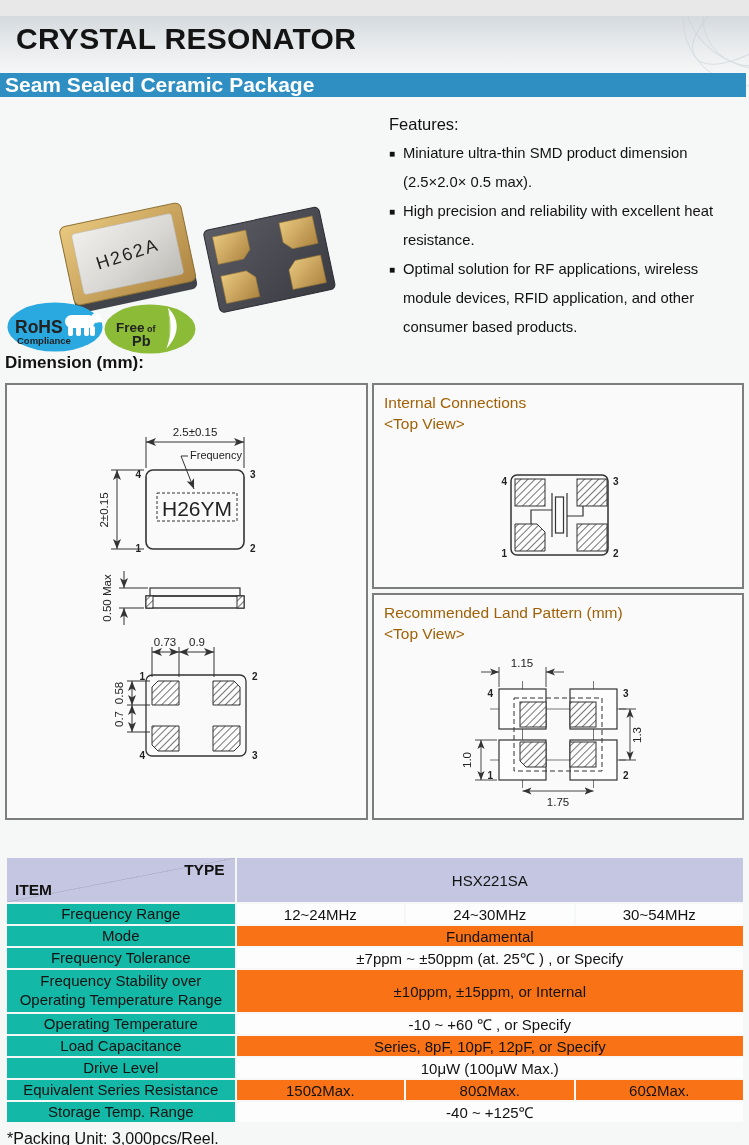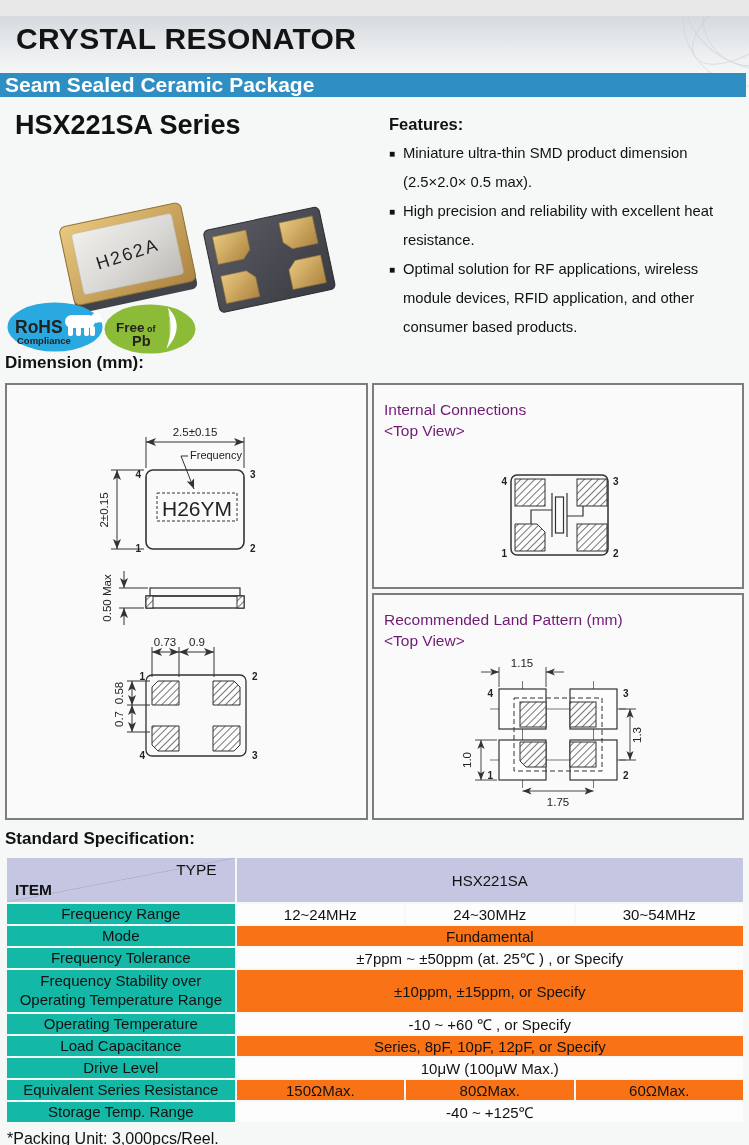--- a/index.html
+++ b/index.html
@@ -7,63 +7,62 @@
 .page{position:relative;width:749px;height:1145px;margin:16px auto;background:#f6f7f7;
   font-family:"Liberation Sans",sans-serif;color:#121212;overflow:hidden}
 .abs{position:absolute}
 .hdr{left:0;top:0;width:749px;height:57px;
   background:linear-gradient(180deg,#d5dade 0%,#e7eaec 50%,#f6f7f7 100%)}
 .title{left:16px;top:6px;font-size:30px;font-weight:bold;letter-spacing:.3px;color:#141414}
 .banner{left:0;top:57px;width:746px;height:24px;background:#2f8fc3;color:#fff;
   font-size:21px;font-weight:bold;line-height:24px;padding-left:5px}
 .series{left:15px;top:94px;font-size:27px;font-weight:bold}
 .features{left:389px;top:99px;width:356px}
-.features .fh{font-size:16.5px;font-weight:bold;margin-bottom:5px}
+.features .fh{font-size:16.5px;font-weight:normal;margin-bottom:5px}
 .features ul{list-style:none}
 .features li{font-size:14.8px;line-height:29px;padding-left:14px;position:relative}
 .features li::before{content:"■";position:absolute;left:0;top:0;font-size:10px}
 .sec-h{font-size:17px;font-weight:bold}
 .box{border:2px solid #7d7d7d;background:#fafafa}
-.box-title{position:absolute;left:10px;top:14px;font-size:15.5px;line-height:21px;color:#701a75}
+.box-title{position:absolute;left:10px;top:7px;font-size:15.5px;line-height:21px;color:#a16207}
 svg text{font-family:"Liberation Sans",sans-serif;fill:#222}
 .pin{font-size:10px;font-weight:bold}
 .dim{font-size:11.5px}
 .spec-table{position:absolute;left:5px;top:840px;width:740px;
   border-collapse:separate;border-spacing:2px}
 .spec-table td{font-size:15px;text-align:center;vertical-align:middle;padding:0 4px}
 .c-item{background:#14b8a6;width:227px;line-height:1.25}
 .c-light{background:#fdfdfd}
 .c-dark{background:#f97316}
 .r-std td{height:20px}
 .r-tall td{height:42px}
 .hrow td{height:44px}
 .corner{position:relative;
   background:linear-gradient(to bottom right,rgba(0,0,0,0) 49.4%,#b4b6ce 49.4%,#b4b6ce 50.6%,rgba(0,0,0,0) 50.6%),#c5c7e2}
-.corner .t1{position:absolute;top:3px;right:18px;font-weight:normal;font-size:15.5px}
+.corner .t1{position:absolute;top:3px;right:10px;font-weight:bold;font-size:15.5px}
 .corner .t2{position:absolute;bottom:3px;left:8px;font-weight:bold;font-size:15.5px}
 .model{background:#c5c7e2;font-weight:normal;font-size:17px}
 .footnote{left:7px;top:1114px;font-size:16px}
 </style>
 </head>
 <body>
 
 <div class="page">
 
   <div class="abs hdr"></div>
   <svg class="abs" style="left:599px;top:0" width="150" height="100">
     <g stroke="#c9d0d6" fill="none" opacity="0.6">
       <circle cx="152" cy="2" r="48"></circle>
         <circle cx="152" cy="2" r="68"></circle>
       <ellipse cx="152" cy="2" rx="68" ry="30" transform="rotate(-35 152 2)"></ellipse>
       <ellipse cx="152" cy="2" rx="68" ry="48" transform="rotate(25 152 2)"></ellipse>
     </g>
   </svg>
   <div class="abs title">CRYSTAL RESONATOR</div>
   <div class="abs banner">Seam Sealed Ceramic Package</div>
-  <div class="abs series">HSX221SA Series</div>
 
   <div class="abs features">
     <div class="fh">Features:</div>
     <ul>
       <li>Miniature ultra-thin SMD product dimension (2.5×2.0× 0.5 max).</li>
       <li>High precision and reliability with excellent heat resistance.</li>
       <li>Optimal solution for RF applications, wireless module devices, RFID application, and other consumer based products.</li>
     </ul>
   </div>
 
@@ -290,21 +289,20 @@
       <text x="267" y="140" text-anchor="middle" class="dim" transform="rotate(-90 267 140)">1.3</text>
       <text x="97" y="165" text-anchor="middle" class="dim" transform="rotate(-90 97 165)">1.0</text>
       <text x="184" y="211" text-anchor="middle" class="dim">1.75</text>
       <text x="119" y="102" text-anchor="end" class="pin">4</text>
       <text x="249" y="102" class="pin">3</text>
       <text x="119" y="184" text-anchor="end" class="pin">1</text>
       <text x="249" y="184" class="pin">2</text>
     </svg>
   </div>
 
-  <div class="abs sec-h" style="left:5px;top:813px">Standard Specification:</div>
 
   <table class="spec-table">
     <colgroup>
         <col style="width:227px">
         <col style="width:167px">
         <col style="width:167px">
         <col style="width:167px">
       </colgroup>
     <tbody>
         <tr class="hrow">
@@ -323,21 +321,21 @@
     <tr class="r-std">
       <td class="c-item">Mode</td>
       <td class="c-dark" colspan="3">Fundamental</td>
     </tr>
     <tr class="r-std">
       <td class="c-item">Frequency Tolerance</td>
       <td class="c-light" colspan="3">±7ppm ~ ±50ppm (at. 25℃ ) , or Specify</td>
     </tr>
     <tr class="r-tall">
       <td class="c-item">Frequency Stability over Operating Temperature Range</td>
-      <td class="c-dark" colspan="3">±10ppm, ±15ppm, or Specify</td>
+      <td class="c-dark" colspan="3">±10ppm, ±15ppm, or Internal</td>
     </tr>
     <tr class="r-std">
       <td class="c-item">Operating Temperature</td>
       <td class="c-light" colspan="3">-10 ~ +60 ℃ , or Specify</td>
     </tr>
     <tr class="r-std">
       <td class="c-item">Load Capacitance</td>
       <td class="c-dark" colspan="3">Series, 8pF, 10pF, 12pF, or Specify</td>
     </tr>
     <tr class="r-std">

